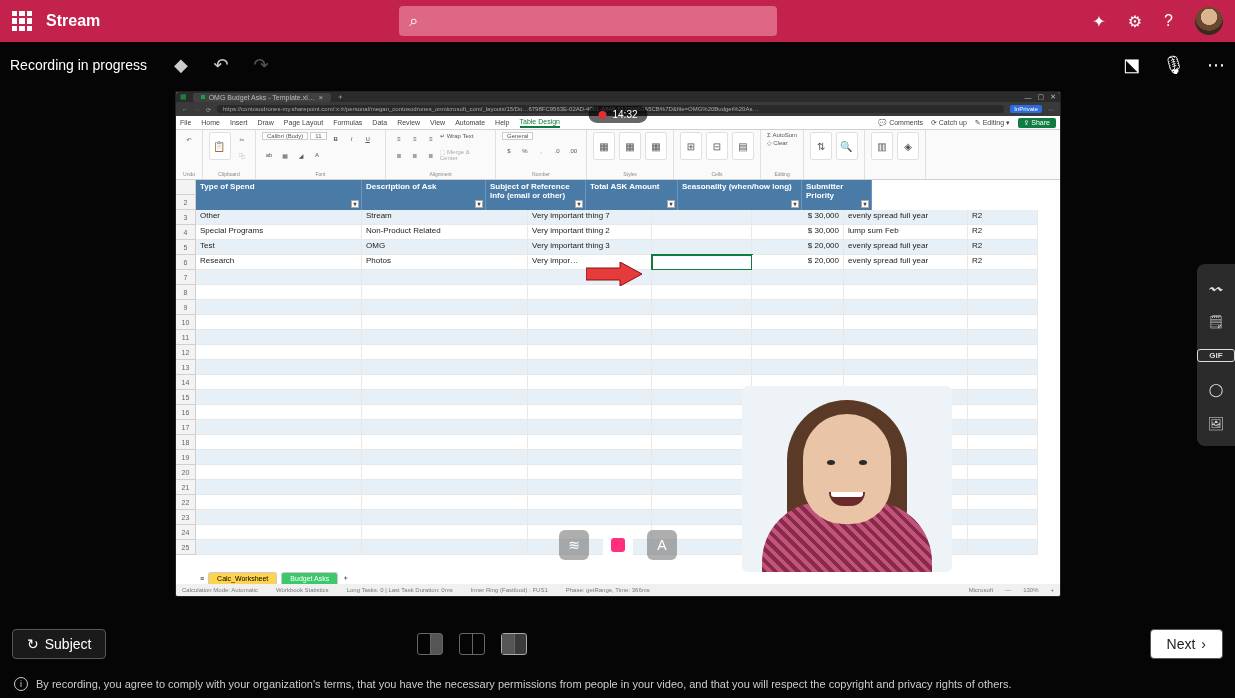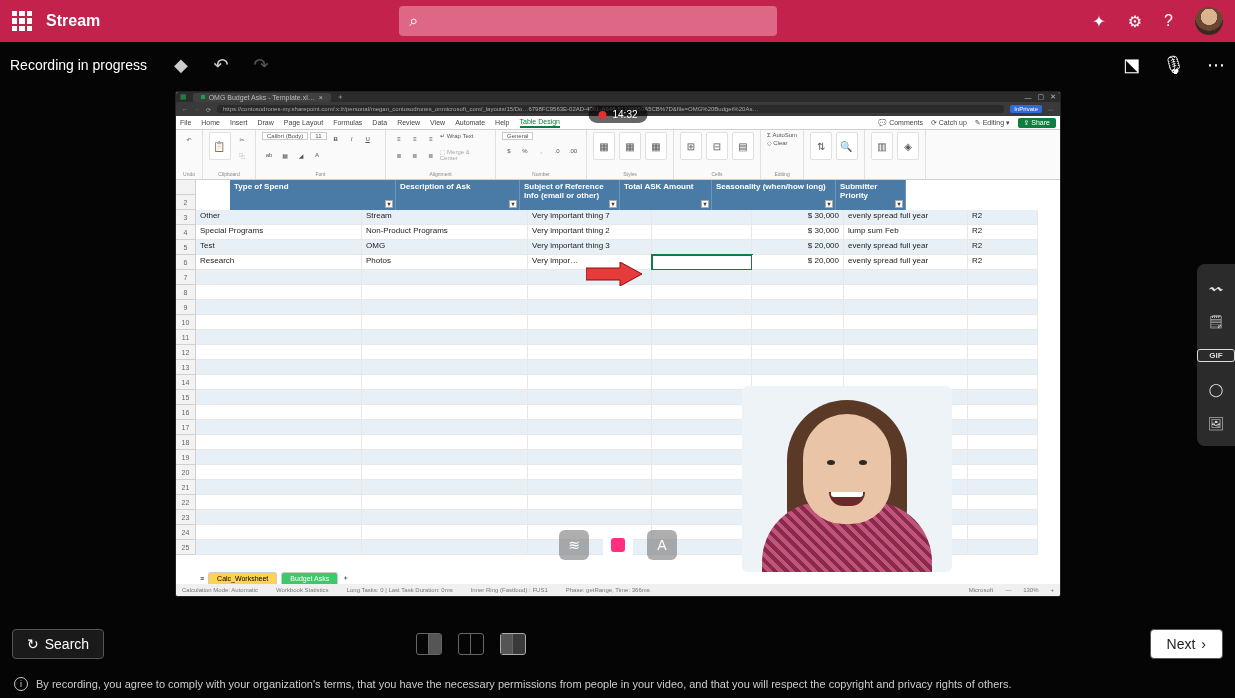--- a/index.html
+++ b/index.html
@@ -47,21 +47,21 @@
 .rgrp .lbl { text-align: center; font-size: 5px; color: #888; }
 .btn-lg { width: 22px; height: 28px; background: #fff; border: 1px solid #e0e0e0; border-radius: 2px; display: flex; align-items: center; justify-content: center; font-size: 10px; }
 .btn-sm { width: 14px; height: 14px; display: flex; align-items: center; justify-content: center; border: 1px solid transparent; }
 .font-sel { border: 1px solid #ccc; padding: 0 4px; font-size: 6px; background: #fff; }
 
 
 .grid-wrap { position: relative; }
 .rowhead { position: absolute; left: 0; top: 0; width: 20px; }
 .rh { height: 15px; border-bottom: 1px solid #d0d0d0; border-right: 1px solid #d0d0d0; font-size: 7px; color: #666; display: flex; align-items: center; justify-content: center; background: #f3f3f3; }
 .grid { margin-left: 20px; }
-.hdr-row { display: flex; margin-left: 34px; }
+.hdr-row { display: flex; }
 .th { background: #4a7ba6; color: #fff; font-size: 8px; font-weight: 600; padding: 3px 4px; border-right: 1px solid #6a95bc; position: relative; line-height: 1.1; }
 .th .arrow { position: absolute; right: 2px; bottom: 2px; font-size: 6px; background: #fff; color: #444; width: 8px; height: 8px; display: flex; align-items: center; justify-content: center; border: 1px solid #aaa; }
 .tr { display: flex; height: 15px; }
 .td { font-size: 8px; color: #222; padding: 1px 4px; border-right: 1px solid #e8e8e8; border-bottom: 1px solid #e8e8e8; overflow: hidden; white-space: nowrap; }
 .striped .tr:nth-child(odd) .td { background: #e8f0f7; }
 .striped .tr:nth-child(even) .td { background: #fff; }
 .sel-cell { outline: 2px solid #107c41; outline-offset: -1px; background: #fff !important; }
 
 .c1 { width: 166px; } .c2 { width: 166px; } .c3 { width: 124px; } .c4 { width: 100px; } .c5 { width: 92px; } .c6 { width: 124px; } .c7 { width: 70px; }
 
@@ -349,21 +349,21 @@
             <div class="td c1">Other</div>
             <div class="td c2">Stream</div>
             <div class="td c3">Very important thing 7</div>
             <div class="td c4"></div>
             <div class="td c5" style="text-align: right;">$           30,000</div>
             <div class="td c6">evenly spread full year</div>
             <div class="td c7">R2</div>
           </div>
           <div class="tr">
             <div class="td c1">Special Programs</div>
-            <div class="td c2">Non-Product Programs</div>
+            <div class="td c2">Non-Product Related</div>
             <div class="td c3">Very important thing 2</div>
             <div class="td c4"></div>
             <div class="td c5" style="text-align: right;">$           30,000</div>
             <div class="td c6">lump sum Feb</div>
             <div class="td c7">R2</div>
           </div>
           <div class="tr">
             <div class="td c1">Test</div>
             <div class="td c2">OMG</div>
             <div class="td c3">Very important thing 3</div>
@@ -619,21 +619,21 @@
   <div class="rail-btn">
       <span class="gif-chip">GIF</span>
     </div>
   <div class="rail-btn">◯</div>
   <div class="rail-btn">🖼</div>
 </div>
 
 <div class="bottom">
   <button class="retake">
       <span>↻</span>
-      <span>Search</span>
+      <span>Subject</span>
     </button>
   <div class="view-ctrl">
     <div class="view-btn">
         <div class="half"></div>
         <div class="half" style="background:#555"></div>
       </div>
     <div class="view-btn">
         <div class="half"></div>
         <div class="half"></div>
       </div>

